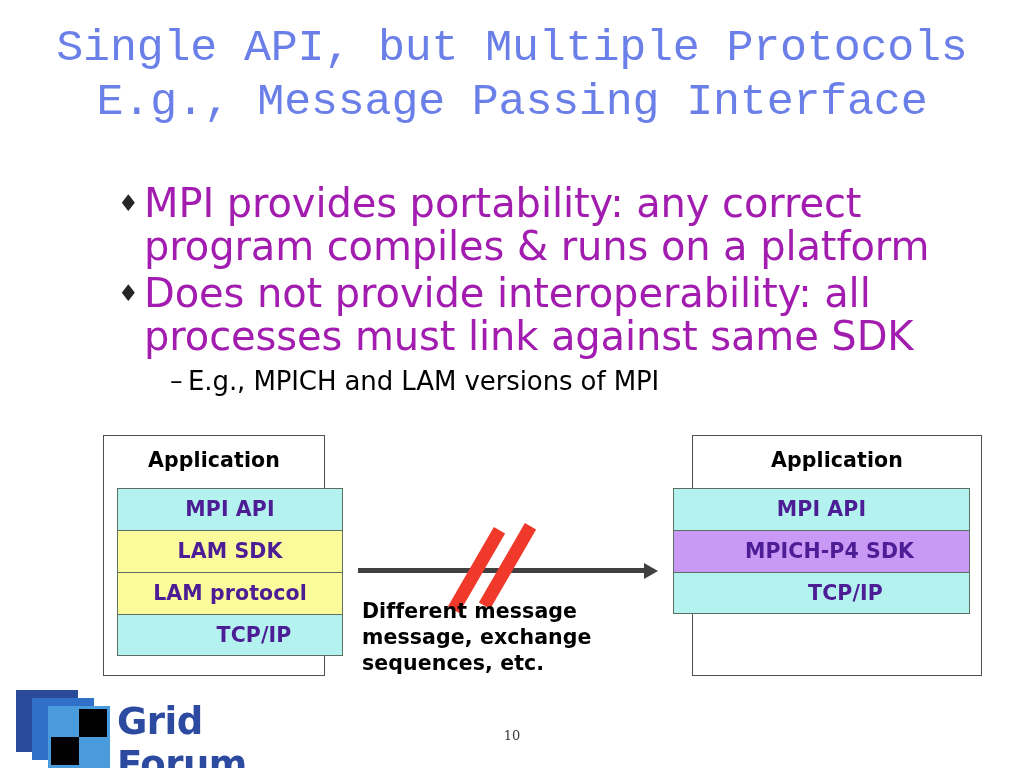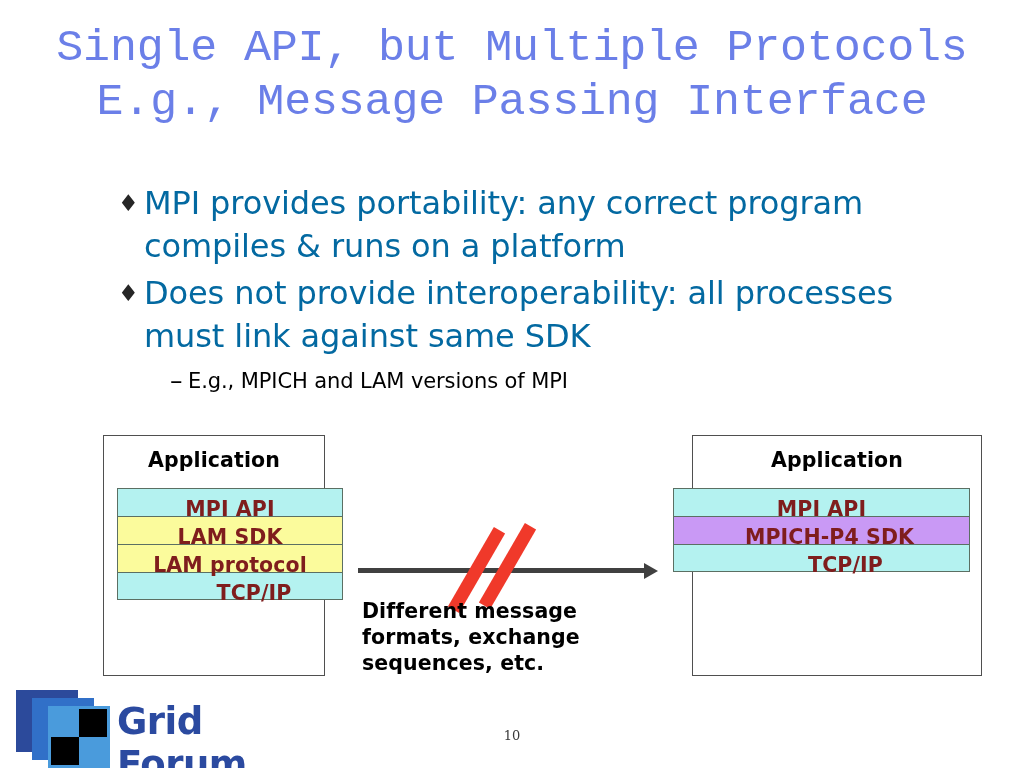--- a/index.html
+++ b/index.html
@@ -47,40 +47,40 @@
   }
   .bullet-marker {
     width: 26px;
     flex: 0 0 26px;
     font-size: 23px;
     line-height: 43px;
     color: #262626;
     text-align: left;
   }
   .bullet-text {
-    font-size: 32px;
+    font-size: 40px;
     line-height: 43px;
-    color: #0369a1;
+    color: #a21caf;
     letter-spacing: -0.1px;
   }
   .subbullet-row {
     display: flex;
     align-items: flex-start;
     margin-left: 52px;
     margin-top: 0px;
   }
   .subbullet-marker {
     width: 18px;
     flex: 0 0 18px;
     font-size: 25px;
     line-height: 38px;
     color: #000000;
   }
   .subbullet-text {
-    font-size: 21px;
+    font-size: 26px;
     line-height: 38px;
     color: #000000;
     letter-spacing: -0.1px;
   }
 
   
   .diagram { position: absolute; left: 0; top: 0; width: 1024px; height: 768px; margin-left: 25px; }
 
   .outer-box {
     position: absolute;
@@ -96,26 +96,26 @@
     font-size: 20.5px;
     font-weight: bold;
     color: #000000;
     letter-spacing: 0.1px;
   }
   .layer-stack { position: absolute; }
   .layer {
     box-sizing: border-box;
     border: 1.4px solid #5b6f63;
     border-bottom-width: 0;
-    height: 28px;
+    height: 42px;
     line-height: 40px;
     text-align: center;
     font-size: 20.5px;
     font-weight: bold;
-    color: #7f1d1d;
+    color: #4c1d95;
     letter-spacing: 0.1px;
     white-space: nowrap;
   }
   .layer.last { border-bottom-width: 1.4px; padding-left: 48px; }
 
   
   .arrow-wrap { position: absolute; }
   .arrow-line {
     position: absolute;
     height: 5px;
@@ -223,21 +223,21 @@
 
   <div class="arrow-wrap" style="left:333px; top:520px; width:310px; height:95px;">
     <div class="arrow-line" style="left:0px; top:48px; width:288px;"></div>
     <div class="arrow-head" style="left:286px; top:42.5px;"></div>
     <div class="slash" style="left:112px; top:4px; height:92px; transform:rotate(30deg);"></div>
     <div class="slash" style="left:143px; top:0px; height:92px; transform:rotate(30deg);"></div>
   </div>
 
   <div class="mid-caption" style="left:337px; top:598px; width:300px;">
     <div>Different message</div>
-    <div>formats, exchange</div>
+    <div>message, exchange</div>
     <div>sequences, etc.</div>
   </div>
 
 </div>
 
 <div class="page-number">10</div>
 
 <div class="logo">
   <div class="logo-sq" style="left:4px; top:2px; width:62px; height:62px; background:#2c4a9b;"></div>
   <div class="logo-sq" style="left:20px; top:10px; width:62px; height:62px; background:#3170c8;"></div>

